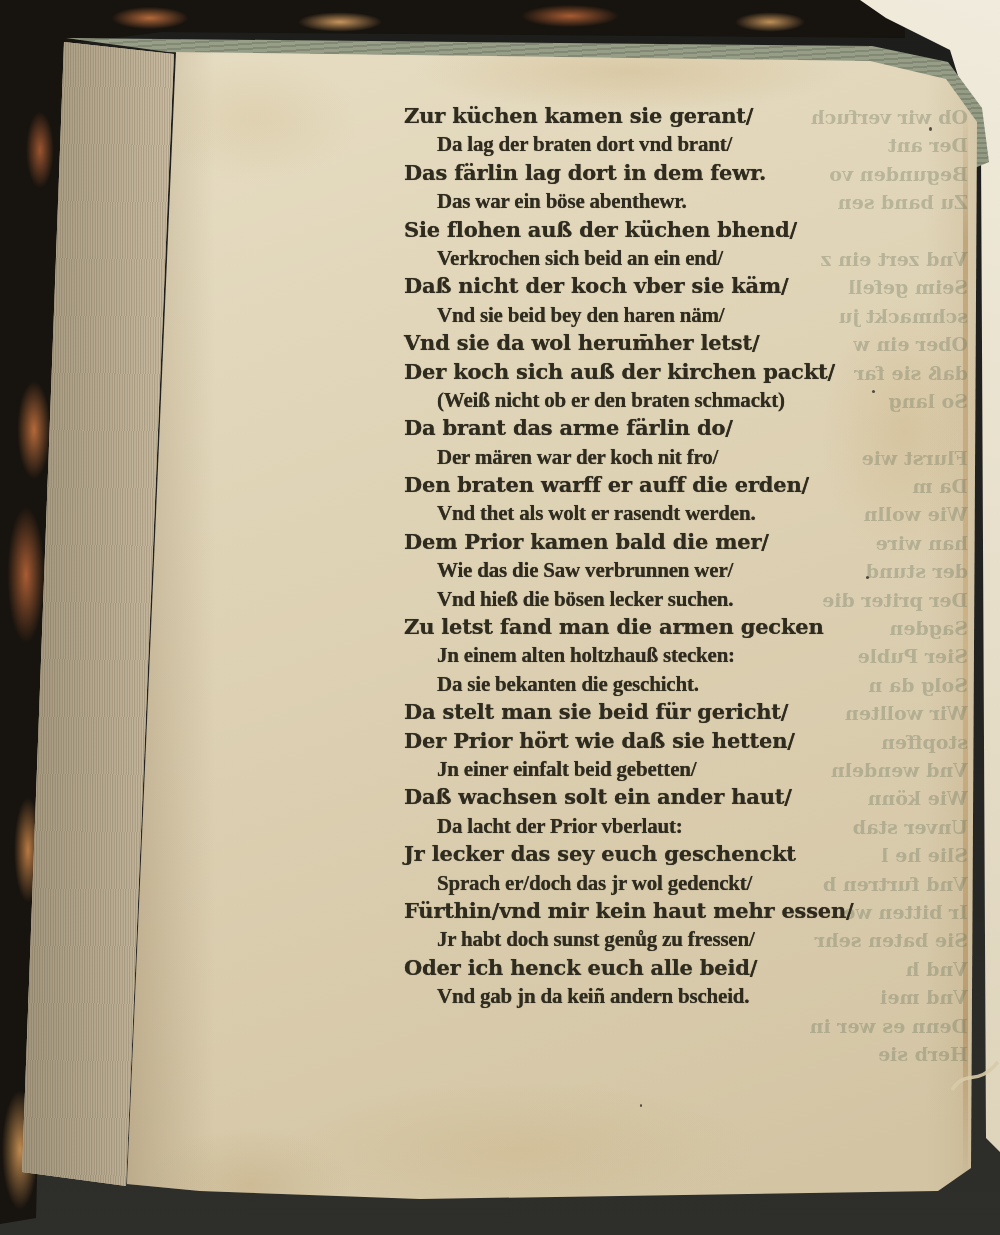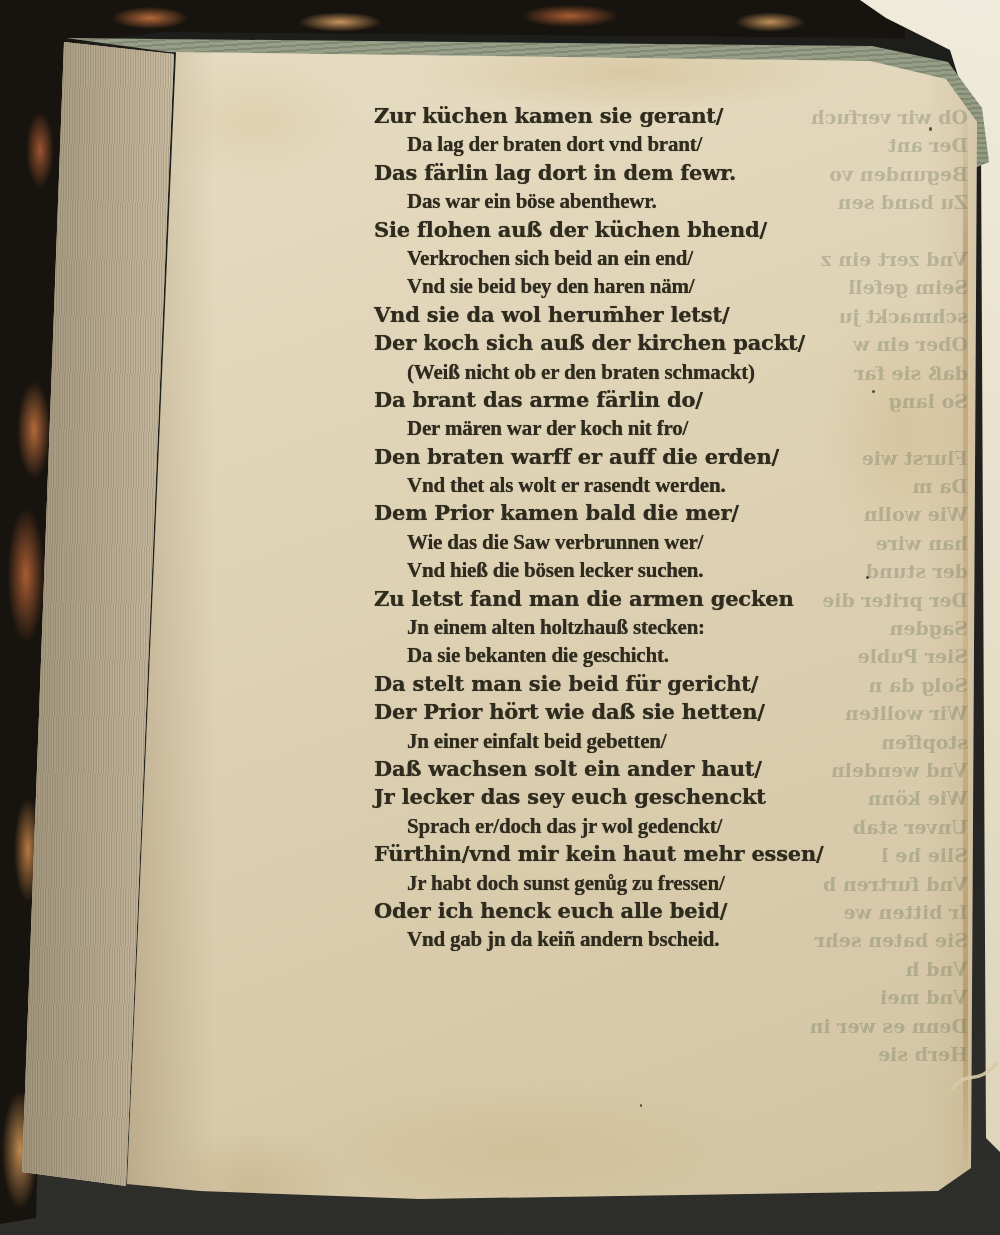--- a/index.html
+++ b/index.html
@@ -63,21 +63,21 @@
     opacity:.6;filter:blur(.7px);box-shadow:4px 0 7px -2px rgba(255,250,230,.55);}
 
   
   .ghost{position:absolute;left:788px;top:103px;width:180px;
     transform:scaleX(-1);filter:blur(.7px);
     font-weight:700;font-size:19px;line-height:28.4px;white-space:nowrap;
     color:rgba(106,116,94,.34);}
   .ghost .gline{height:28.4px;overflow:hidden;}
 
   
-  .verse{position:absolute;left:374px;top:102px;width:480px;
+  .verse{position:absolute;left:404px;top:102px;width:480px;
     font-weight:700;font-size:21px;line-height:28.4px;white-space:nowrap;
     color:#2f2c1f;text-shadow:0 0 .7px rgba(47,44,31,.85);
     letter-spacing:-0.2px;}
   .verse .line{height:28.4px;}
   .verse .line.ind{padding-left:33px;font-family:Liberation Serif, serif;}
 
   .speck{position:absolute;border-radius:50%;background:#2e2c24;opacity:.8;}
   .thread{position:absolute;left:948px;top:1050px;}
 </style>
 </head>
@@ -127,38 +127,40 @@
         <div class="gline">Denn es wer in</div>
         <div class="gline">Herb sie</div>
       </div>
     <div class="verse">
         <div class="line">Zur küchen kamen sie gerant/</div>
         <div class="line ind">Da lag der braten dort vnd brant/</div>
         <div class="line">Das färlin lag dort in dem fewr.</div>
         <div class="line ind">Das war ein böse abenthewr.</div>
         <div class="line">Sie flohen auß der küchen bhend/</div>
         <div class="line ind">Verkrochen sich beid an ein end/</div>
+        <div class="line">Daß nicht der koch vber sie käm/</div>
         <div class="line ind">Vnd sie beid bey den haren näm/</div>
         <div class="line">Vnd sie da wol herum̄her letst/</div>
         <div class="line">Der koch sich auß der kirchen packt/</div>
         <div class="line ind">(Weiß nicht ob er den braten schmackt)</div>
         <div class="line">Da brant das arme färlin do/</div>
         <div class="line ind">Der mären war der koch nit fro/</div>
         <div class="line">Den braten warff er auff die erden/</div>
         <div class="line ind">Vnd thet als wolt er rasendt werden.</div>
         <div class="line">Dem Prior kamen bald die mer/</div>
         <div class="line ind">Wie das die Saw verbrunnen wer/</div>
         <div class="line ind">Vnd hieß die bösen lecker suchen.</div>
         <div class="line">Zu letst fand man die armen gecken</div>
         <div class="line ind">Jn einem alten holtzhauß stecken:</div>
         <div class="line ind">Da sie bekanten die geschicht.</div>
         <div class="line">Da stelt man sie beid für gericht/</div>
         <div class="line">Der Prior hört wie daß sie hetten/</div>
         <div class="line ind">Jn einer einfalt beid gebetten/</div>
         <div class="line">Daß wachsen solt ein ander haut/</div>
+        <div class="line ind">Da lacht der Prior vberlaut:</div>
         <div class="line">Jr lecker das sey euch geschenckt</div>
         <div class="line ind">Sprach er/doch das jr wol gedenckt/</div>
         <div class="line">Fürthin/vnd mir kein haut mehr essen/</div>
         <div class="line ind">Jr habt doch sunst genůg zu fressen/</div>
         <div class="line">Oder ich henck euch alle beid/</div>
         <div class="line ind">Vnd gab jn da keiñ andern bscheid.</div>
       </div>
     <div class="speck" style="left:548px;top:119px;width:3px;height:3px;"></div>
     <div class="speck" style="left:929px;top:127px;width:3px;height:4px;"></div>
     <div class="speck" style="left:872px;top:390px;width:3px;height:3px;"></div>

